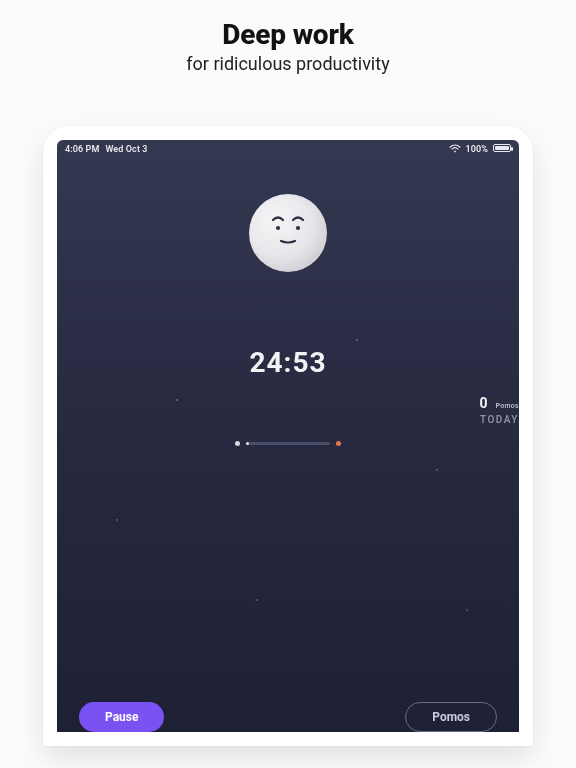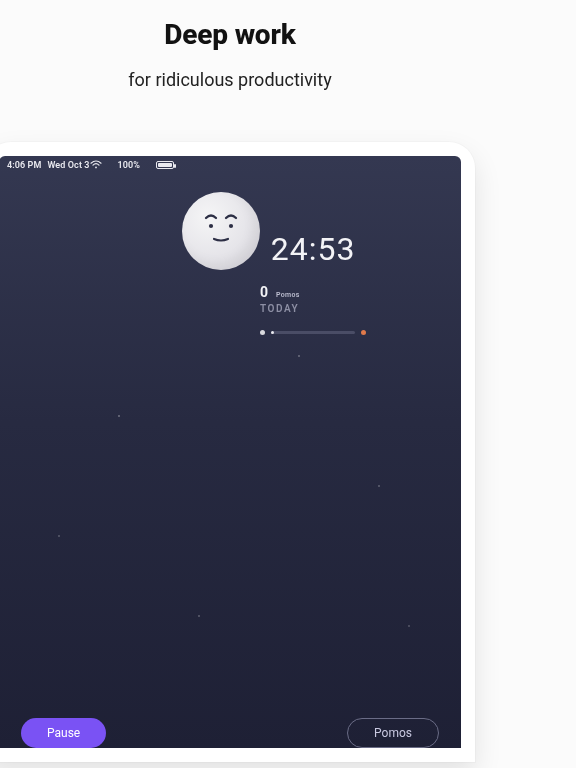--- a/index.html
+++ b/index.html
@@ -1,41 +1,41 @@
 <!DOCTYPE html>
 <html><head>
 <meta charset="utf-8">
 <style>
   * { box-sizing: border-box; margin: 0; padding: 0; }
   html, body { width: 576px; height: 768px; overflow: hidden; font-family: -apple-system, BlinkMacSystemFont, "Segoe UI", Roboto, sans-serif; }
   body { background: #fbfbfb; color: #121212; }
 
   .page {
-    width: 460px;
+    width: 576px;
     height: 768px;
     display: flex;
     flex-direction: column;
     align-items: center;
   }
 
   .headline {
     text-align: center;
     padding-top: 18px;
   }
   .headline-title {
     font-size: 28px;
     font-weight: 800;
     color: #121212;
     letter-spacing: -0.2px;
   }
   .headline-sub {
     font-size: 18px;
     font-weight: 400;
     color: #222;
-    margin-top: 18px;
+    margin-top: 2px;
   }
 
   .device-frame {
     margin-top: 52px;
     width: 490px;
     height: 620px;
     background: #fff;
     border-radius: 26px 26px 0 0;
     box-shadow: 0 12px 28px rgba(0,0,0,0.10), 0 0 0 1px rgba(0,0,0,0.02);
     padding: 14px;
@@ -49,37 +49,37 @@
       radial-gradient(circle at 120px 260px, rgba(255,255,255,0.35) 0 0.6px, transparent 1px),
       radial-gradient(circle at 300px 200px, rgba(255,255,255,0.32) 0 0.6px, transparent 1px),
       radial-gradient(circle at 380px 330px, rgba(255,255,255,0.28) 0 0.6px, transparent 1px),
       radial-gradient(circle at  60px 380px, rgba(255,255,255,0.25) 0 0.6px, transparent 1px),
       radial-gradient(circle at 200px 460px, rgba(255,255,255,0.28) 0 0.6px, transparent 1px),
       radial-gradient(circle at 410px 470px, rgba(255,255,255,0.24) 0 0.6px, transparent 1px),
       linear-gradient(180deg, #343851 0%, #272a41 45%, #1e2035 100%);
     position: relative;
     overflow: hidden;
     display: flex;
-    flex-direction: row;
+    flex-direction: column;
   }
 
   
   .status-bar {
     height: 18px;
     display: flex;
     align-items: center;
     justify-content: space-between;
     padding: 0 8px;
     font-size: 9px;
     font-weight: 600;
     color: #e9e9ef;
     letter-spacing: 0.1px;
   }
   .status-left { display: flex; gap: 6px; align-items: center; }
-  .status-right { display: flex; gap: 16px; align-items: center; }
+  .status-right { display: flex; gap: 5px; }
   .status-right .pct { font-size: 9px; }
   .battery {
     width: 18px; height: 8px;
     border: 1px solid #e9e9ef; border-radius: 2px;
     position: relative;
     display: inline-block;
   }
   .battery::after {
     content:""; position:absolute; right:-3px; top:2px;
     width:2px; height:4px; background:#e9e9ef; border-radius:1px;
@@ -97,25 +97,25 @@
   }
   .moon svg { position:absolute; inset:0; }
 
   
   .timer-block {
     margin-top: 74px;
     text-align: center;
     color: #f3f3f6;
   }
   .timer-time {
-    font-size: 32px;
-    font-weight: 400;
+    font-size: 28px;
+    font-weight: 700;
     letter-spacing: 1px;
   }
-  .pomos-line { margin-top: 14px; display:flex; flex-direction:column; align-items:flex-start; }
+  .pomos-line { margin-top: 14px; display:flex; flex-direction:column; align-items:flex-end; }
   .pomos-count {
     font-size: 14px; font-weight:700; color:#f3f3f6; line-height:1;
   }
   .pomos-label {
     font-size: 7px; letter-spacing: 0.3px; color:#bdbed0; margin-left:4px; font-weight:600;
   }
   .pomos-today {
     font-size: 10px; letter-spacing: 1.5px; color:#8d8fa4; margin-top:2px; font-weight:600;
   }
   .progress-row {
@@ -137,21 +137,21 @@
   .button-row {
     position:absolute; bottom:0; left:0; right:0;
     padding: 0 22px 0 22px;
     display:flex; justify-content:space-between; align-items:flex-end;
     height: 48px;
   }
   .btn {
     height: 30px;
     border-radius: 15px;
     font-size: 12px;
-    font-weight: 400;
+    font-weight: 700;
     display:flex; align-items:center; justify-content:center;
     padding: 0 26px;
     cursor: pointer;
     user-select: none;
   }
   .btn-primary {
     background:#7a52f4; color:#fff;
   }
   .btn-ghost {
     background:transparent; color:#c9c9e1;

